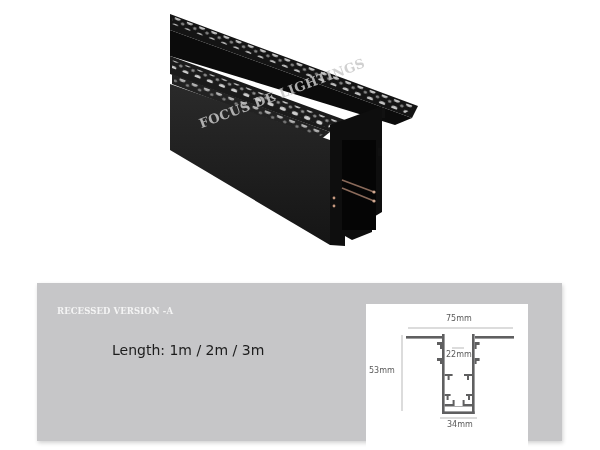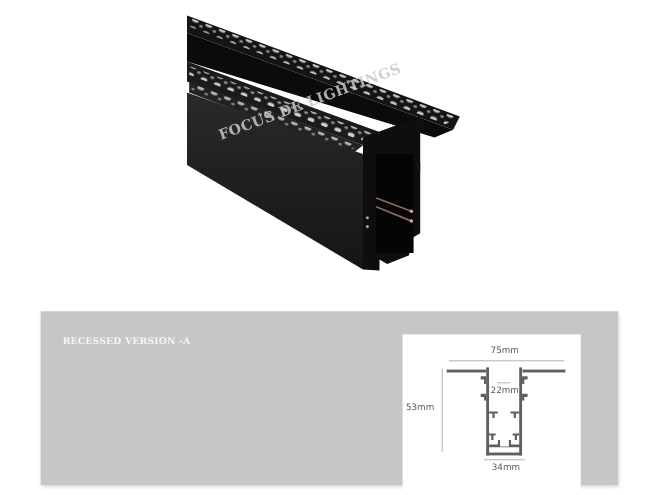--- a/index.html
+++ b/index.html
@@ -78,20 +78,21 @@
     <rect x="378" y="148" width="4" height="8" fill="#111"></rect>
     <rect x="382" y="108" width="3" height="10" fill="#111"></rect>
   </svg>
   <div class="watermark">FOCUS DE LIGHTINGS</div>
 </div>
 
 <div class="spec-panel">
   <div class="version-label">RECESSED VERSION -A</div>
 
   <div class="spec-list">
+    <div class="spec-line">Length: 1m / 2m / 3m</div>
   </div>
 
   <div class="diagram-box">
     <svg width="162" height="124" viewBox="0 0 162 124">
 
       <line x1="42" y1="24" x2="147" y2="24" stroke="#8a8a8a" stroke-width="0.6"></line>
       <text class="dim-label" x="80" y="17">75mm</text>
 
       <line x1="36" y1="31" x2="36" y2="107" stroke="#8a8a8a" stroke-width="0.6"></line>
       <text class="dim-label" x="3" y="69">53mm</text>

